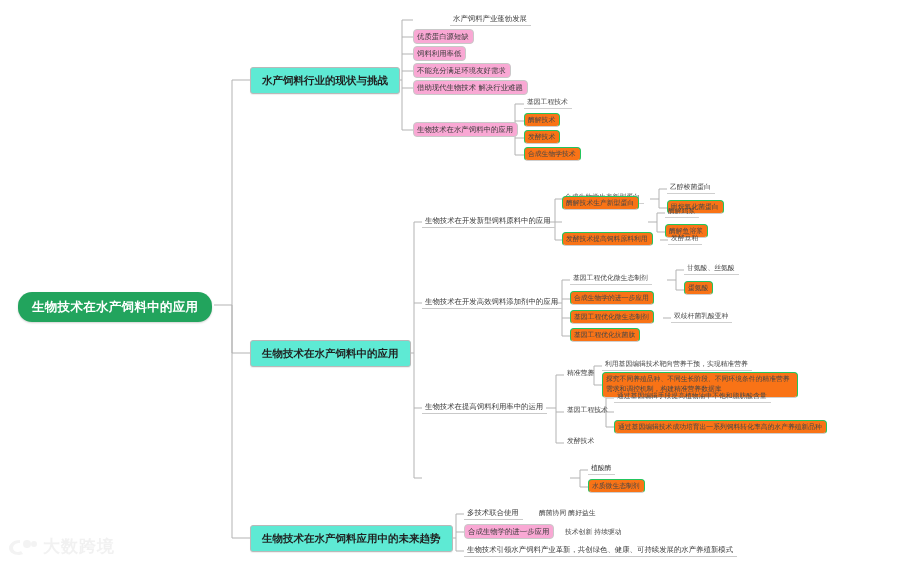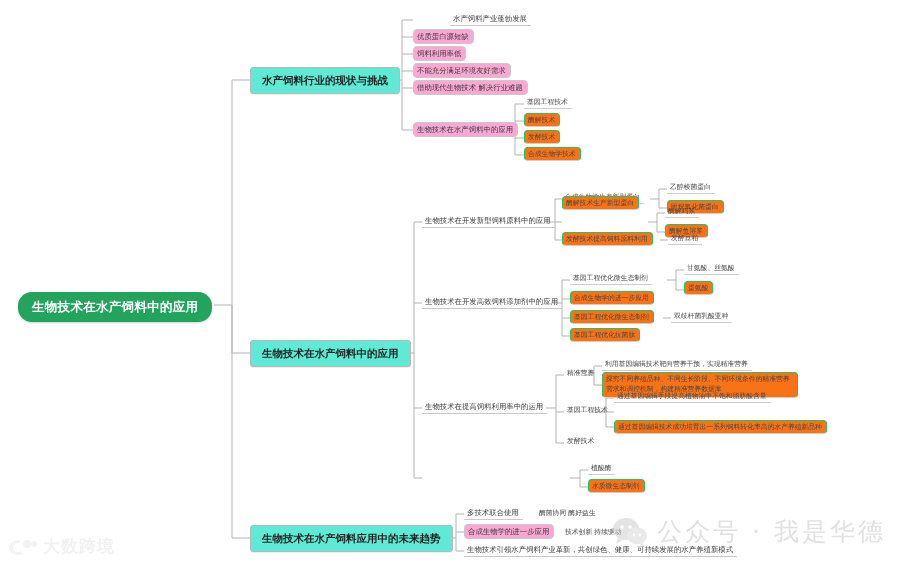--- a/index.html
+++ b/index.html
@@ -260,33 +260,20 @@
   <div class="node lvl1" style="left:250px; top:525px;">生物技术在水产饲料应用中的未来趋势</div>
 
   <div class="node lvl2" style="left:464px; top:506px;">多技术联合使用</div>
   <div class="node lvl3 plain" style="left:536px; top:507px;">酶菌协同 酶好益生</div>
 
   <div class="node lvl2 boxed" style="left:464px; top:524px;">合成生物学的进一步应用</div>
   <div class="node lvl3 plain" style="left:562px; top:526px;">技术创新 持续驱动</div>
 
   <div class="node lvl2" style="left:464px; top:543px;">生物技术引领水产饲料产业革新，共创绿色、健康、可持续发展的水产养殖新模式</div>
 
-  <div class="wm-wechat">
-    <svg width="36" height="30" viewBox="0 0 36 30">
-      <ellipse cx="14" cy="12" rx="13" ry="11" fill="#cfcfcf"></ellipse>
-      <path d="M6 21 L4 27 L11 23 Z" fill="#cfcfcf"></path>
-      <circle cx="10" cy="10" r="1.8" fill="#ffffff"></circle>
-      <circle cx="18" cy="10" r="1.8" fill="#ffffff"></circle>
-      <ellipse cx="25" cy="19" rx="10" ry="8.5" fill="#d9d9d9"></ellipse>
-      <path d="M31 26 L33 30 L27 27 Z" fill="#d9d9d9"></path>
-      <circle cx="22" cy="18" r="1.4" fill="#ffffff"></circle>
-      <circle cx="28" cy="18" r="1.4" fill="#ffffff"></circle>
-    </svg>
-    <span class="wm-text">公众号 · 我是华德</span>
-  </div>
 
   <div class="wm-logo">
     <svg width="30" height="20" viewBox="0 0 30 20">
       <path d="M12 3 C4 3 1 8 1 11 C1 15 5 18 11 18 C13 18 15 17 15 17 L13 14 C13 14 12 15 10 15 C7 15 5 13 5 11 C5 8 8 6 12 6 Z" fill="#d8d8d8"></path>
       <circle cx="19" cy="7" r="4" fill="#d8d8d8"></circle>
       <circle cx="26" cy="7" r="3" fill="#d8d8d8"></circle>
     </svg>
     <span class="wm-logo-text">大数跨境</span>
   </div>
 

